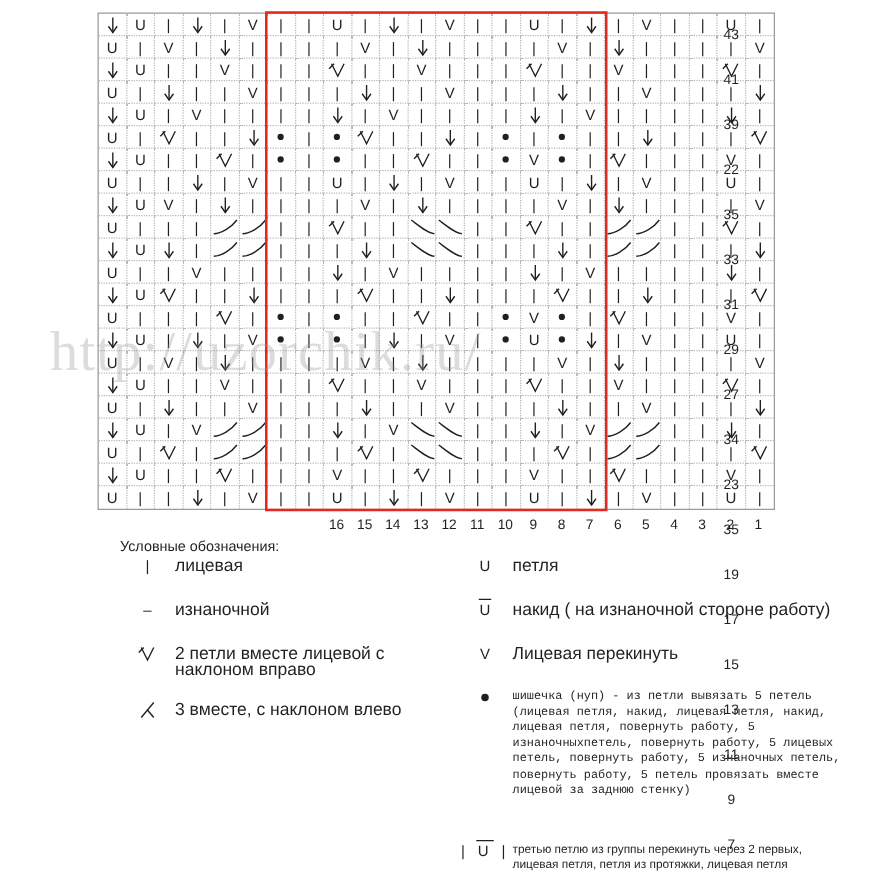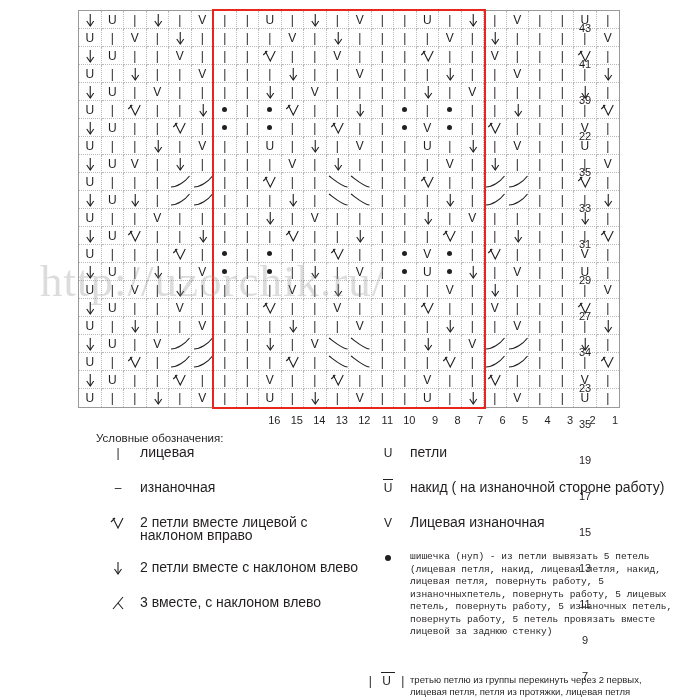--- a/index.html
+++ b/index.html
@@ -73,21 +73,21 @@
     color:#231f20;
   }
   
   #colnums{
     position:absolute;
     left:0; top:404px;
     display:flex;
   }
   .colnum{
     width:22.5px;
-    text-align:right;
+    text-align:center;
     font-size:11px;
     color:#231f20;
   }
   
   #repeat-box{
     position:absolute;
     border:2px solid #e8261c;
     pointer-events:none;
   }
   
@@ -2154,66 +2154,57 @@
         <div class="leg-item">
           <div class="leg-sym">
             <span class="glyph">|</span>
           </div>
           <div class="leg-txt">лицевая</div>
         </div>
         <div class="leg-item">
           <div class="leg-sym">
             <span class="glyph">–</span>
           </div>
-          <div class="leg-txt">изнаночная</div>
+          <div class="leg-txt">изнаночной</div>
         </div>
         <div class="leg-item">
           <div class="leg-sym">
             <svg width="44" height="18" viewBox="0 0 44 18">
               <path d="M 17 4 L 22 14 L 27 4" stroke="#231f20" stroke-width="1.1" fill="none"></path>
               <line x1="15" y1="8" x2="19" y2="4" stroke="#231f20" stroke-width="1.1" fill="none"></line>
             </svg>
           </div>
           <div class="leg-txt">2 петли вместе лицевой с наклоном вправо</div>
         </div>
         <div class="leg-item">
           <div class="leg-sym">
             <svg width="44" height="18" viewBox="0 0 44 18">
-              <line x1="22" y1="3" x2="22" y2="15" stroke="#231f20" stroke-width="1.1" fill="none"></line>
-              <path d="M 18.5 10 L 22 15 L 25.5 10" stroke="#231f20" stroke-width="1.1" fill="none"></path>
-            </svg>
-          </div>
-          <div class="leg-txt">2 петли вместе с наклоном влево</div>
-        </div>
-        <div class="leg-item">
-          <div class="leg-sym">
-            <svg width="44" height="18" viewBox="0 0 44 18">
               <line x1="17" y1="15" x2="27" y2="3" stroke="#231f20" stroke-width="1.1" fill="none"></line>
               <line x1="22" y1="9" x2="27" y2="15" stroke="#231f20" stroke-width="1.1" fill="none"></line>
             </svg>
           </div>
           <div class="leg-txt">3 вместе, с наклоном влево</div>
         </div>
       </div>
     <div class="leg-col right" id="leg-right">
         <div class="leg-item">
           <div class="leg-sym">
             <span class="glyph">U</span>
           </div>
-          <div class="leg-txt">петли</div>
+          <div class="leg-txt">петля</div>
         </div>
         <div class="leg-item">
           <div class="leg-sym"><span class="overline" style="font-size:12px;">U</span></div>
           <div class="leg-txt">накид ( на изнаночной стороне работу)</div>
         </div>
         <div class="leg-item">
           <div class="leg-sym">
             <span class="glyph">V</span>
           </div>
-          <div class="leg-txt">Лицевая изнаночная</div>
+          <div class="leg-txt">Лицевая перекинуть</div>
         </div>
         <div class="leg-item tall">
           <div class="leg-sym">
             <span class="sym-dot"></span>
           </div>
           <div class="leg-txt small">шишечка (нуп) - из петли вывязать 5 петель (лицевая петля, накид, лицевая петля, накид, лицевая петля, повернуть работу, 5 изнаночныхпетель, повернуть работу, 5 лицевых петель, повернуть работу, 5 изнаночных петель, повернуть работу, 5 петель провязать вместе лицевой за заднюю стенку)</div>
         </div>
         <div class="leg-item">
           <div class="leg-sym"><span style="font-size:12px;letter-spacing:3px;">|&nbsp;<span class="overline">U</span>&nbsp;|</span></div>
           <div class="leg-txt small">третью петлю из группы перекинуть через 2 первых, лицевая петля, петля из протяжки, лицевая петля</div>

